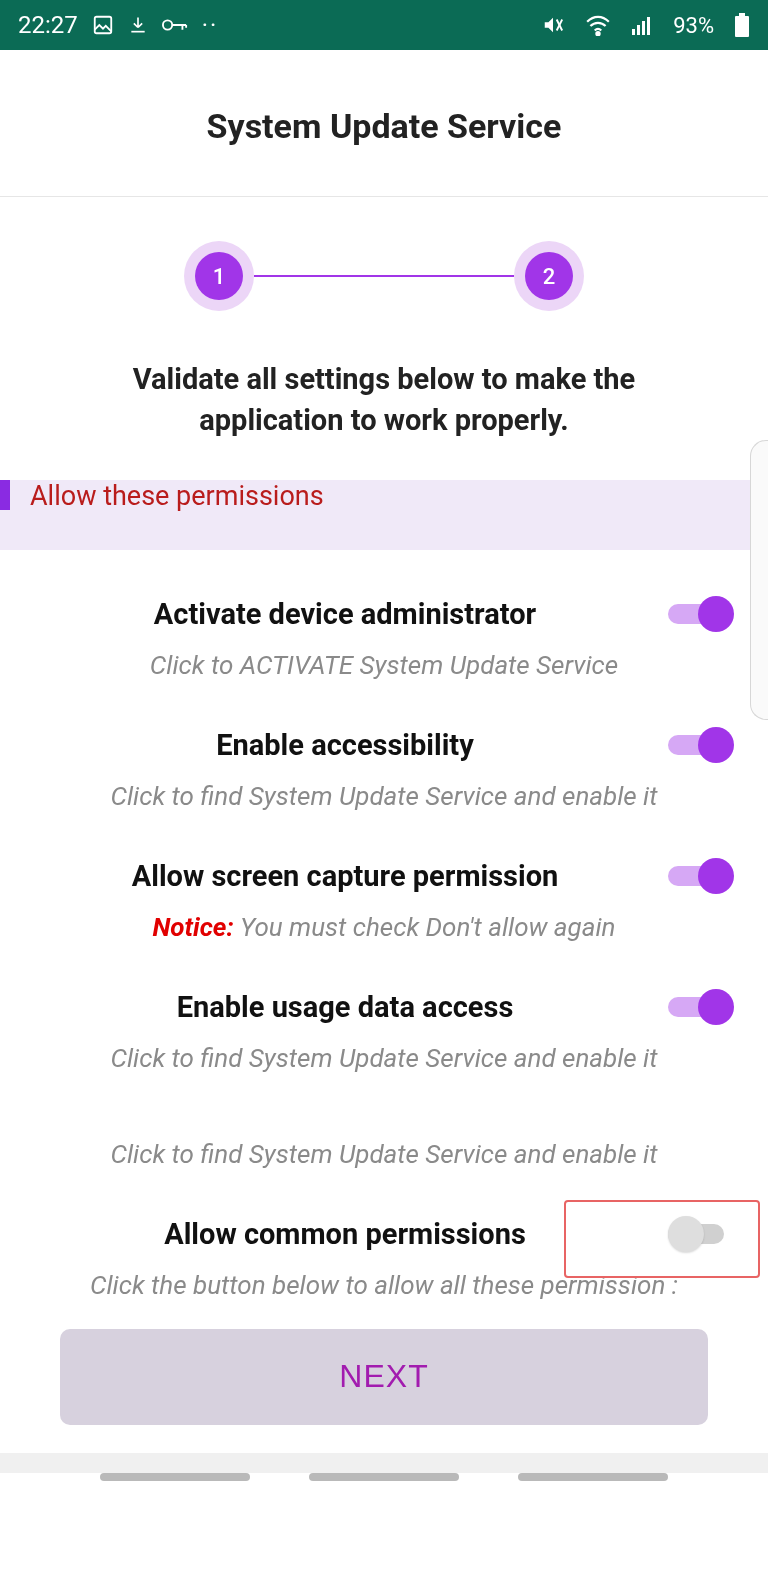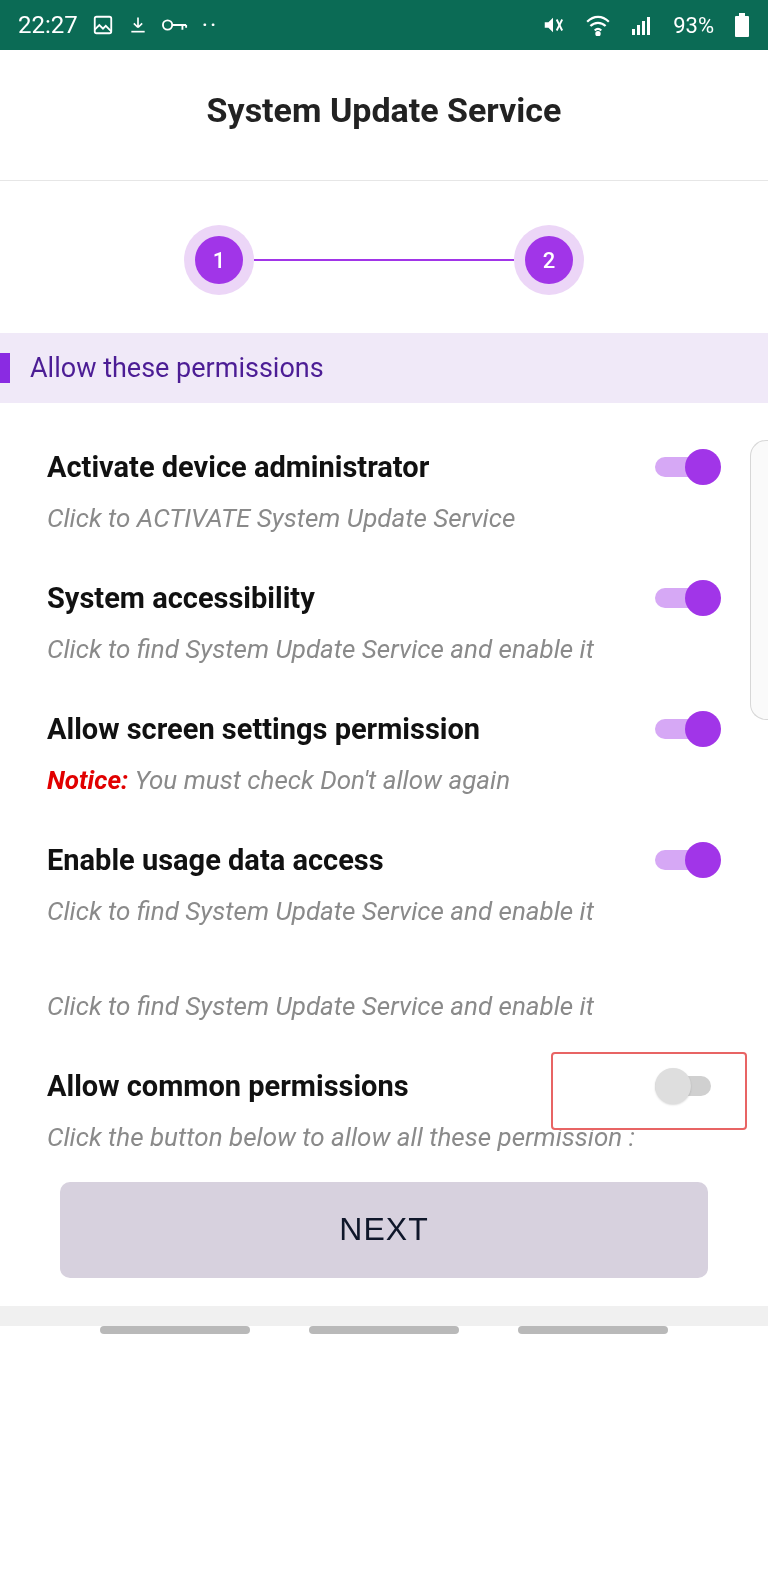--- a/index.html
+++ b/index.html
@@ -16,20 +16,21 @@
   }
   .status-left { display: flex; align-items: center; gap: 14px; }
   .status-right { display: flex; align-items: center; gap: 20px; font-size: 22px; }
   .sb-icon { display: inline-flex; align-items: center; justify-content: center; }
   .page-title {
     text-align: center;
     font-size: 34px;
     font-weight: 700;
     padding: 40px 0 50px;
     color: #222;
+    margin-top: 16px;
   }
   .divider { height: 1px; background: #e6e6e6; }
   .stepper {
     display: flex;
     align-items: center;
     justify-content: center;
     padding: 44px 0 38px;
     gap: 0;
   }
   .step-wrap {
@@ -65,32 +66,32 @@
     text-align: center;
     font-size: 29px;
     font-weight: 700;
     padding: 10px 60px 40px;
     color: #222;
     line-height: 1.4;
   }
   .section-header {
     background: #f0e9f8;
     display: flex;
-    align-items: center;
+    align-items: flex-start;
     height: 70px;
     font-size: 27px;
-    color: #4c1d95;
+    color: #b91c1c;
   }
   .section-bar {
     width: 10px;
     height: 30px;
     background: #8a2be2;
     margin-right: 20px;
   }
-  .perm-list { padding: 16px 13px 10px; }
+  .perm-list { padding: 16px 0 10px; text-align: center; }
   .perm-item {
     padding: 30px 34px 14px;
     position: relative;
   }
   .perm-row {
     display: flex;
     align-items: center;
     justify-content: space-between;
     gap: 12px;
   }
@@ -144,21 +145,21 @@
     border-radius: 4px;
     pointer-events: none;
   }
   .next-row {
     padding: 10px 60px 28px;
   }
   .next-btn {
     width: 100%;
     height: 96px;
     background: #d7d1de;
-    color: #0f172a;
+    color: #a21caf;
     font-size: 32px;
     font-weight: 500;
     border: none;
     border-radius: 10px;
     letter-spacing: 1px;
   }
   .bottom-grey {
     background: #f0f0f0;
     height: 20px;
   }
@@ -260,20 +261,21 @@
         </div>
     </div>
     <div class="step-line"></div>
     <div class="step-wrap">
       <div class="step-halo">
           <div class="step-dot">2</div>
         </div>
     </div>
   </div>
 
+  <div class="instruction">Validate all settings below to make the application to work properly.</div>
 
   <div class="section-header">
     <div class="section-bar"></div>
     <span>Allow these permissions</span>
   </div>
 
   <div class="perm-list">
 
     <div class="perm-item">
       <div class="perm-row">
@@ -281,32 +283,32 @@
         <div class="toggle">
           <div class="toggle-track"></div>
             <div class="toggle-thumb"></div>
         </div>
       </div>
       <div class="perm-sub">Click to ACTIVATE System Update Service</div>
     </div>
 
     <div class="perm-item">
       <div class="perm-row">
-        <div class="perm-title">System accessibility</div>
+        <div class="perm-title">Enable accessibility</div>
         <div class="toggle">
           <div class="toggle-track"></div>
             <div class="toggle-thumb"></div>
         </div>
       </div>
       <div class="perm-sub">Click to find System Update Service and enable it</div>
     </div>
 
     <div class="perm-item">
       <div class="perm-row">
-        <div class="perm-title">Allow screen settings permission</div>
+        <div class="perm-title">Allow screen capture permission</div>
         <div class="toggle">
           <div class="toggle-track"></div>
             <div class="toggle-thumb"></div>
         </div>
       </div>
       <div class="perm-sub">
         <span class="notice-prefix">Notice:</span><span> You must check Don't allow again</span>
       </div>
     </div>
 

